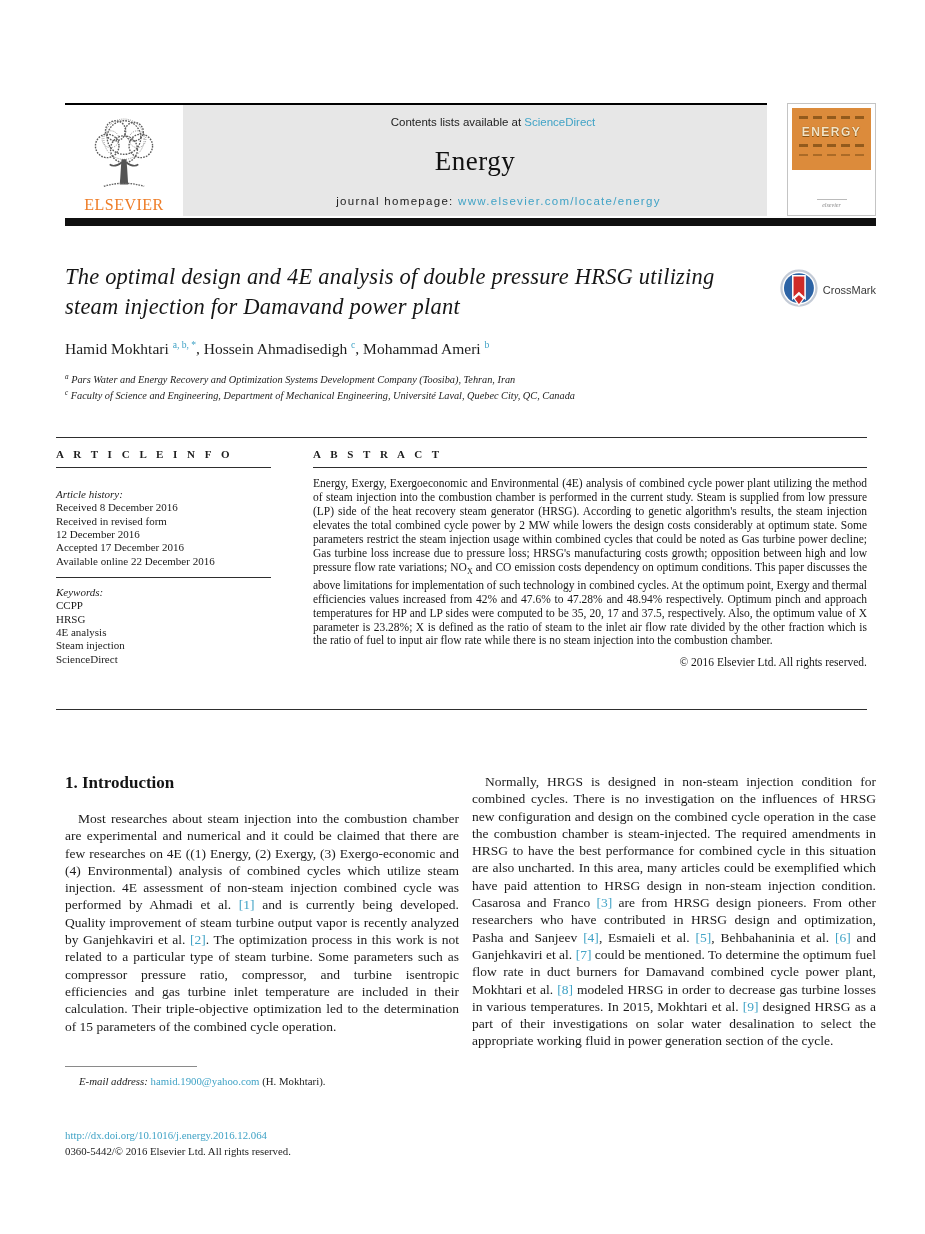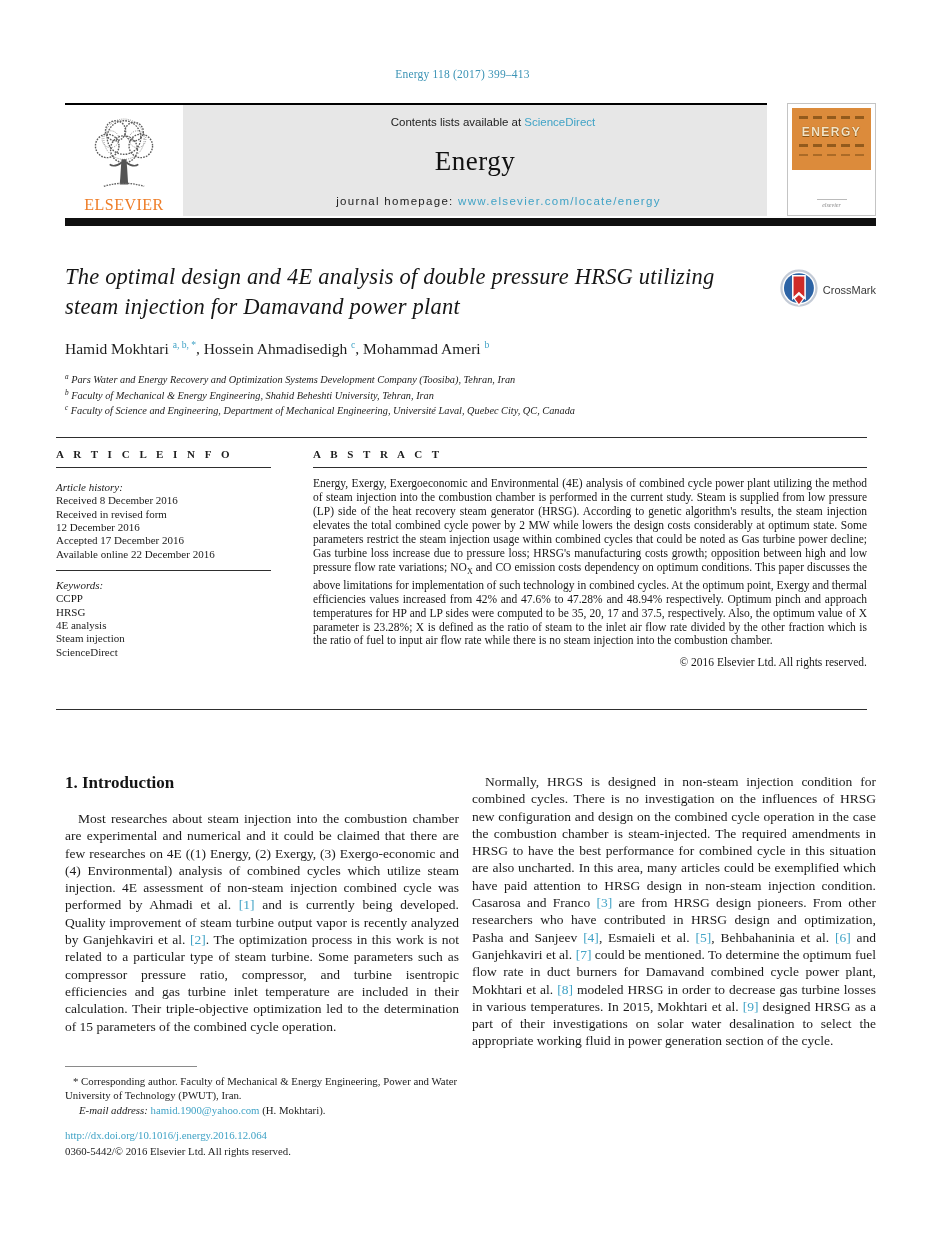--- a/index.html
+++ b/index.html
@@ -61,21 +61,21 @@
   .crossmark{position:absolute;right:0;top:6px;width:96px;display:flex;align-items:center;gap:4px;cursor:pointer;}
   .crossmark-label{font-family:"Liberation Sans",sans-serif;font-size:11px;color:#3a3a3a;}
 
   
   .info-abs{position:absolute;top:437px;left:56px;width:811px;height:273px;
     border-top:1.5px solid #2E2E2E;border-bottom:1.5px solid #2E2E2E;display:flex;font-family:Liberation Serif, serif;}
   .col-info{width:215px;margin-right:42px;padding-top:10px;}
   .col-abs{flex:1;padding-top:10px;}
   .sec-heading{font-size:11px;font-weight:bold;letter-spacing:.32em;color:#1d1d1d;}
   .heading-rule{height:1.2px;background:#2E2E2E;margin-top:7px;}
-  .info-body{font-size:11px;line-height:13.3px;margin-top:13px;}
+  .info-body{font-size:11px;line-height:13.3px;margin-top:20px;}
   .hist-label,.kw-label{font-style:italic;}
   .mid-rule{height:1.2px;background:#2E2E2E;margin:9px 0 8px 0;width:100%;}
   .abs-text{font-size:11.5px;line-height:13.9px;text-align:justify;margin-top:9px;color:#171717;}
   sub.seg-sub{font-size:70%;}
   .seg-link{color:var(--link);}
   .seg-italic{font-style:italic;}
   .abs-copy{font-size:11.5px;text-align:right;margin-top:8px;color:#171717;}
 
   
   .body-cols{position:absolute;top:773px;left:65px;width:811px;display:flex;gap:13px;}
@@ -93,21 +93,20 @@
   .fn-line2{text-indent:14px;}
   .doi-block{position:absolute;top:1128px;left:65px;width:400px;font-size:10.8px;line-height:15.5px;}
   .doi-link{color:var(--link);}
   .issn{color:#1b1b1b;}
 </style>
 </head>
 <body>
 
 <div class="page">
 
-  <div class="citation">Energy 118 (2017) 399–413</div>
 
   <div class="header">
     <div class="logo-cell">
       <svg class="logo-tree" viewBox="0 0 100 100">
         <g fill="none" stroke="#5a5a5a" stroke-width="1.6" stroke-dasharray="2,1.4">
           <circle cx="50" cy="28" r="20"></circle>
           <circle cx="30" cy="38" r="14"></circle>
           <circle cx="70" cy="38" r="14"></circle>
           <circle cx="40" cy="20" r="12"></circle>
           <circle cx="62" cy="21" r="11"></circle>
@@ -161,21 +160,20 @@
       </svg>
       <span class="crossmark-label">CrossMark</span>
     </div>
 
     <div class="authors">
       <span>Hamid Mokhtari </span><sup>a, b, *</sup><span>, Hossein Ahmadisedigh </span><sup>c</sup><span>, Mohammad Ameri </span><sup>b</sup>
     </div>
 
     <div class="affiliations">
       <div><sup>a</sup><span> Pars Water and Energy Recovery and Optimization Systems Development Company (Toosiba), Tehran, Iran</span></div>
-      <div><sup>b</sup><span> Faculty of Mechanical &amp; Energy Engineering, Shahid Beheshti University, Tehran, Iran</span></div>
       <div><sup>c</sup><span> Faculty of Science and Engineering, Department of Mechanical Engineering, Université Laval, Quebec City, QC, Canada</span></div>
     </div>
   </div>
 
   <div class="info-abs">
     <div class="col-info">
       <div class="sec-heading">A R T I C L E    I N F O</div>
       <div class="heading-rule"></div>
       <div class="info-body">
         <div class="hist-label">Article history:</div>
@@ -206,21 +204,20 @@
       <div class="intro-heading">1. Introduction</div>
       <p class="bodypar"><span>Most researches about steam injection into the combustion chamber are experimental and numerical and it could be claimed that there are few researches on 4E ((1) Energy, (2) Exergy, (3) Exergo-economic and (4) Environmental) analysis of combined cycles which utilize steam injection. 4E assessment of non-steam injection combined cycle was performed by Ahmadi et al. </span><span class="seg-link">[1]</span><span> and is currently being developed. Quality improvement of steam turbine output vapor is recently analyzed by Ganjehkaviri et al. </span><span class="seg-link">[2]</span><span>. The optimization process in this work is not related to a particular type of steam turbine. Some parameters such as compressor pressure ratio, compressor, and turbine isentropic efficiencies and gas turbine inlet temperature are included in their calculation. Their triple-objective optimization led to the determination of 15 parameters of the combined cycle operation.</span></p>
     </div>
     <div class="bcol-right">
       <p class="bodypar"><span>Normally, HRGS is designed in non-steam injection condition for combined cycles. There is no investigation on the influences of HRSG new configuration and design on the combined cycle operation in the case the combustion chamber is steam-injected. The required amendments in HRSG to have the best performance for combined cycle in this situation are also uncharted. In this area, many articles could be exemplified which have paid attention to HRSG design in non-steam injection condition. Casarosa and Franco </span><span class="seg-link">[3]</span><span> are from HRSG design pioneers. From other researchers who have contributed in HRSG design and optimization, Pasha and Sanjeev </span><span class="seg-link">[4]</span><span>, Esmaieli et al. </span><span class="seg-link">[5]</span><span>, Behbahaninia et al. </span><span class="seg-link">[6]</span><span> and Ganjehkaviri et al. </span><span class="seg-link">[7]</span><span> could be mentioned. To determine the optimum fuel flow rate in duct burners for Damavand combined cycle power plant, Mokhtari et al. </span><span class="seg-link">[8]</span><span> modeled HRSG in order to decrease gas turbine losses in various temperatures. In 2015, Mokhtari et al. </span><span class="seg-link">[9]</span><span> designed HRSG as a part of their investigations on solar water desalination to select the appropriate working fluid in power generation section of the cycle.</span></p>
     </div>
   </div>
 
   <div class="footnote">
     <div class="fn-rule"></div>
-    <div class="fn-text fn-line1"><span>* Corresponding author. Faculty of Mechanical &amp; Energy Engineering, Power and Water University of Technology (PWUT), Iran.</span></div>
     <div class="fn-text fn-line2"><span class="seg-italic">E-mail address: </span><span class="seg-link">hamid.1900@yahoo.com</span><span> (H. Mokhtari).</span></div>
   </div>
 
   <div class="doi-block">
     <div class="doi-link">http://dx.doi.org/10.1016/j.energy.2016.12.064</div>
     <div class="issn">0360-5442/© 2016 Elsevier Ltd. All rights reserved.</div>
   </div>
 
 </div>
 

